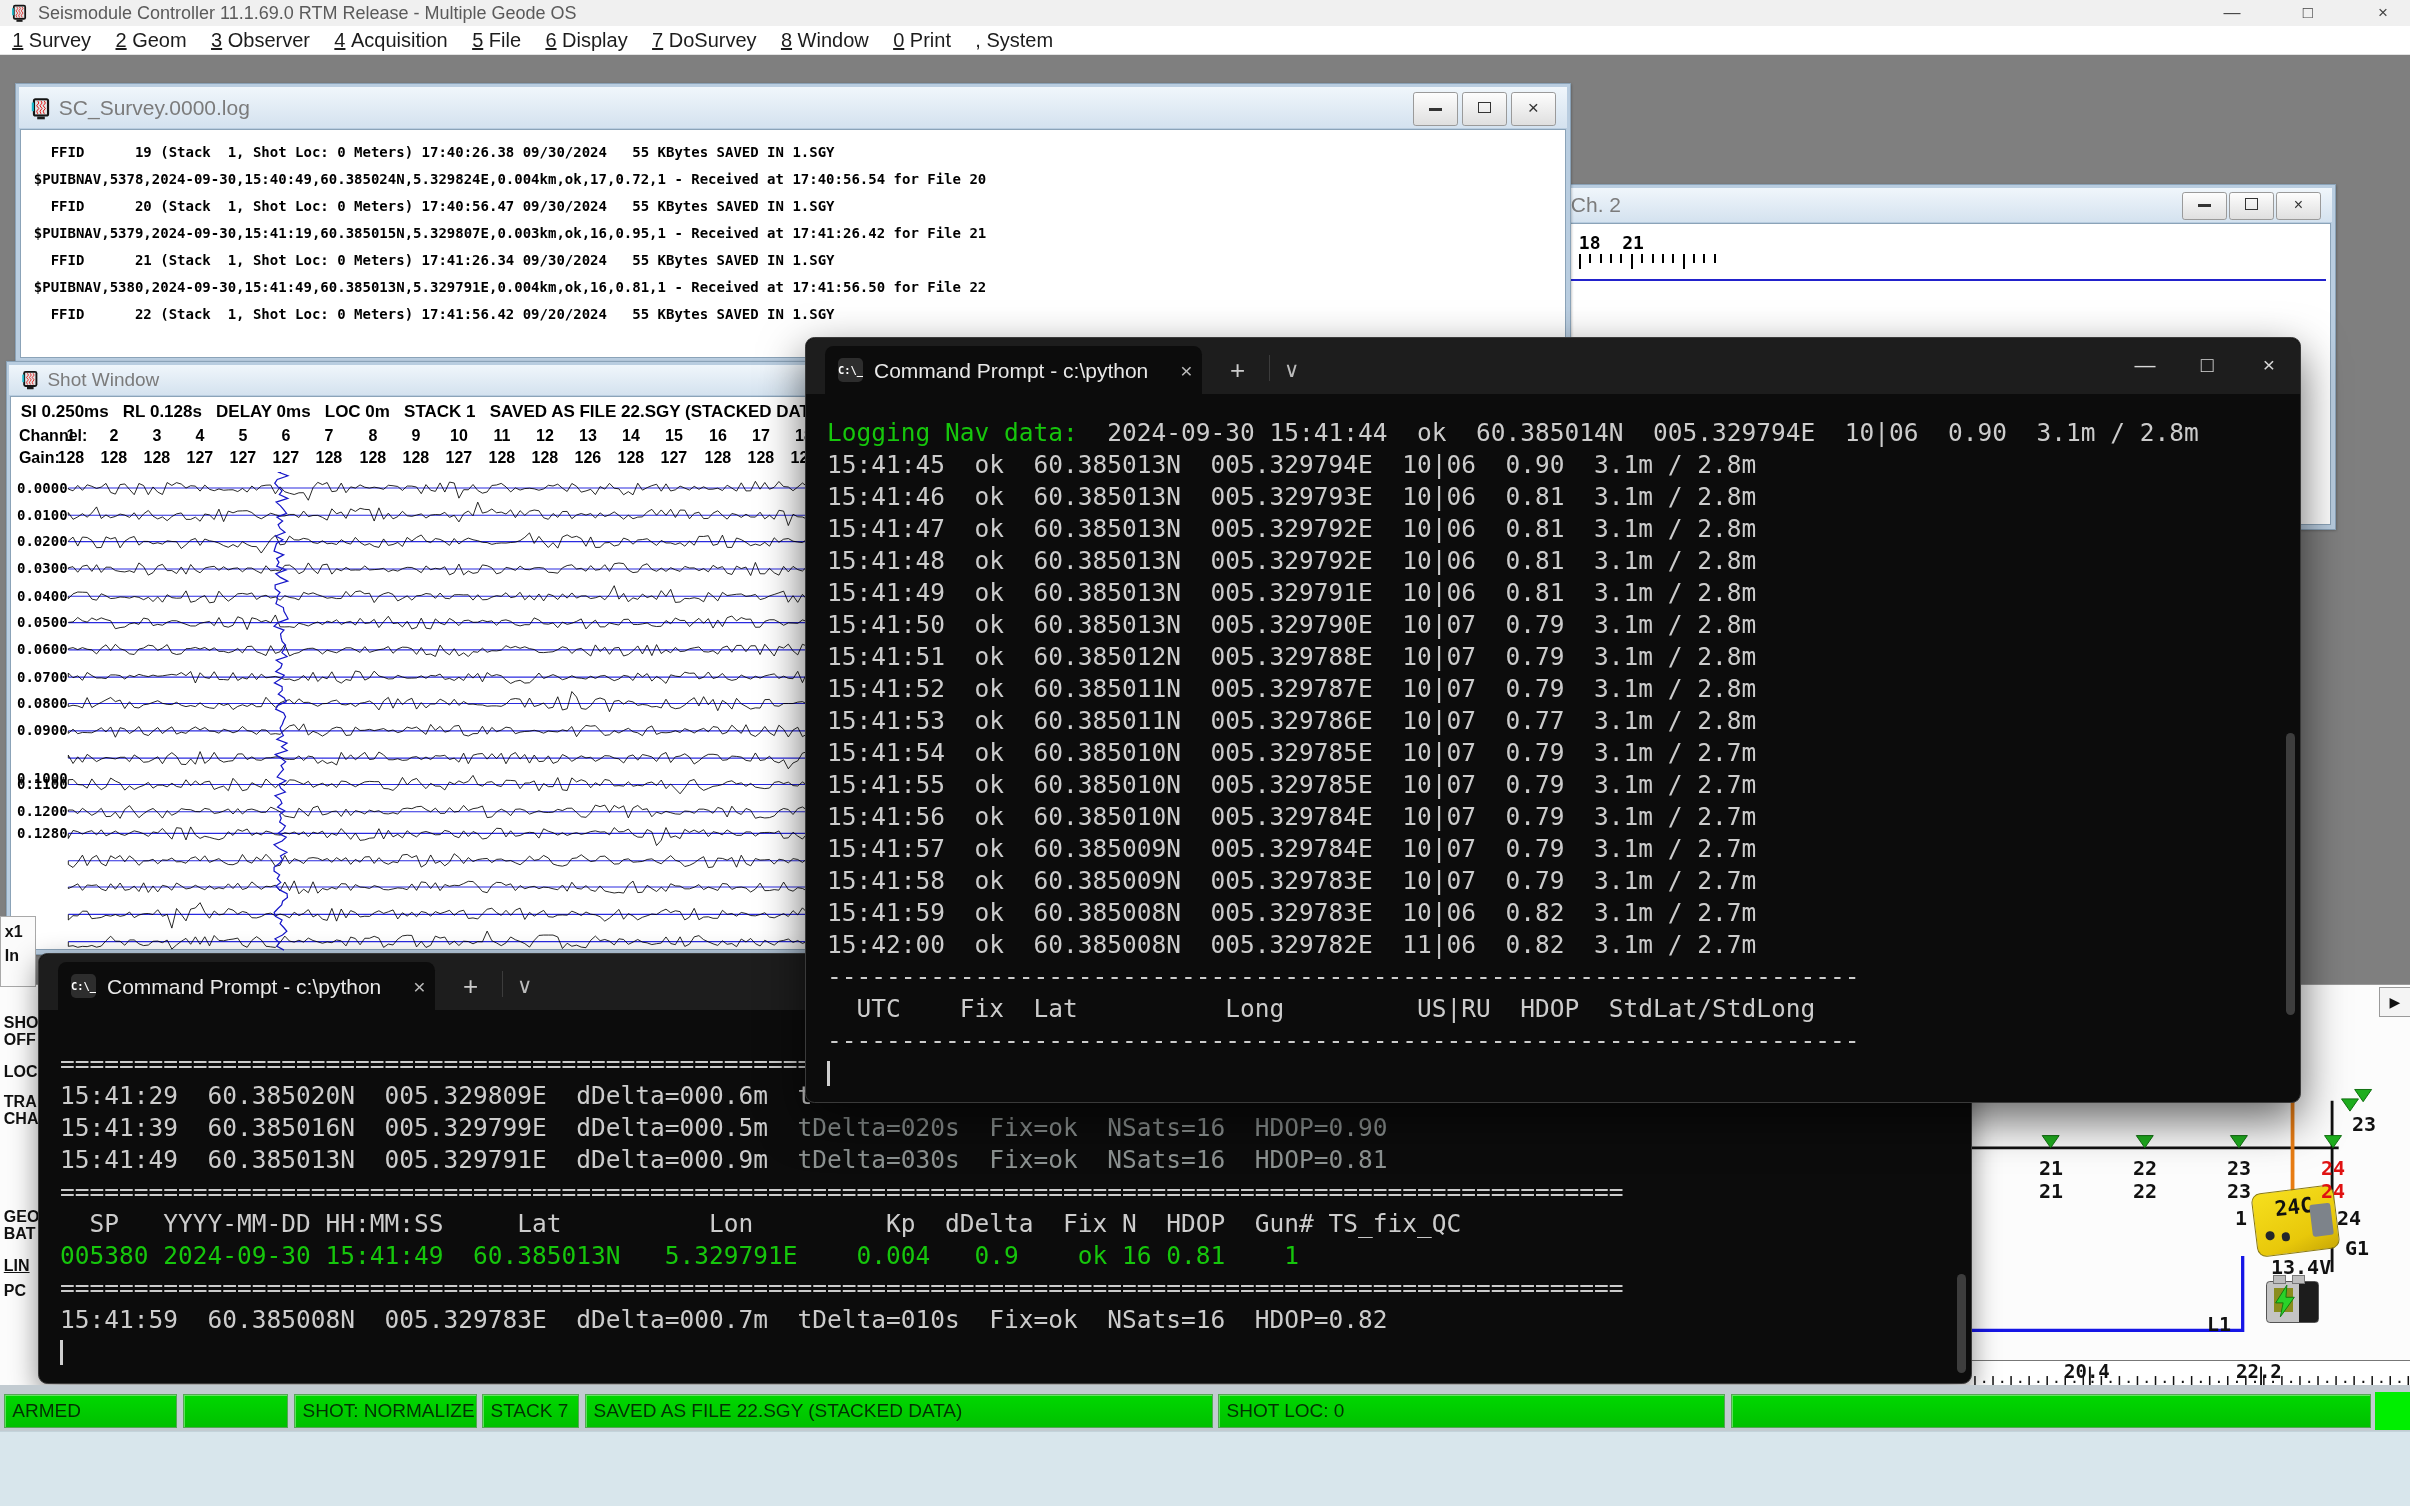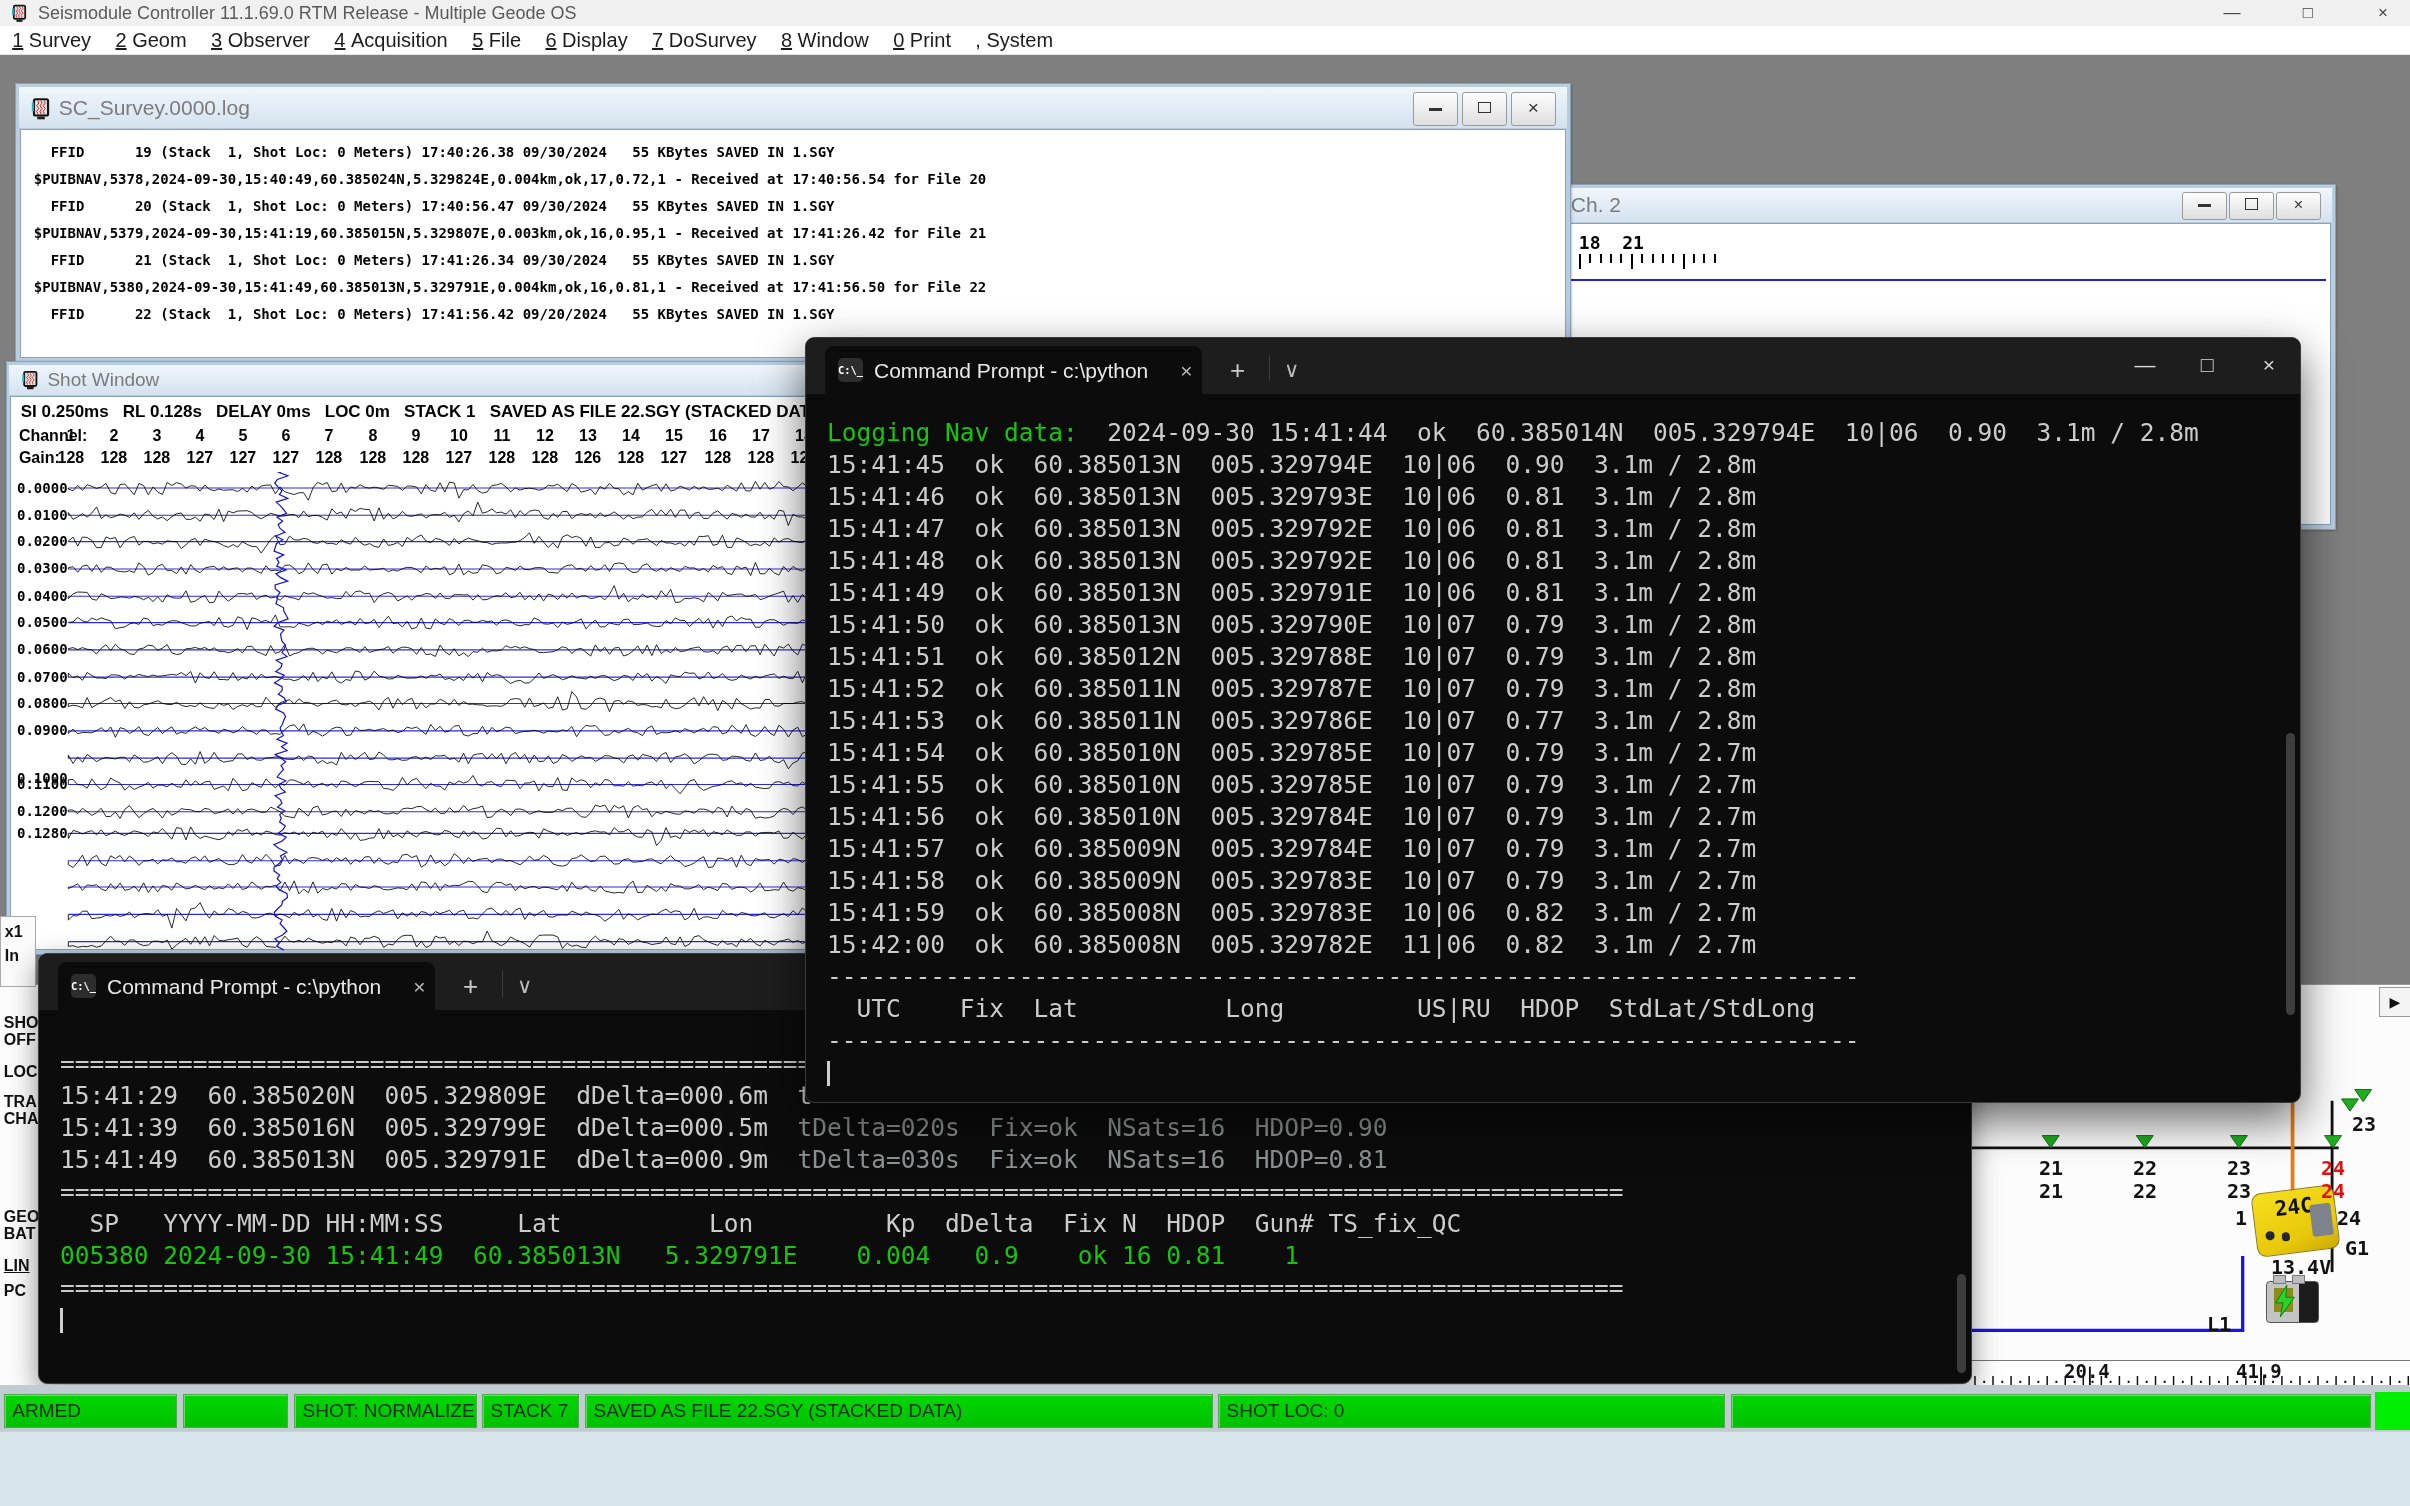--- a/index.html
+++ b/index.html
@@ -383,21 +383,21 @@
             <rect x="416.8" y="21" width="2" height="2.4" fill="#111"></rect>
             <rect x="426.4" y="16" width="1.6" height="10" fill="#111"></rect>
             <rect x="436" y="21" width="2" height="2.4" fill="#111"></rect>
             <rect x="445.59999999999997" y="16" width="1.6" height="10" fill="#111"></rect>
             <rect x="455.2" y="21" width="2" height="2.4" fill="#111"></rect>
             <rect x="464.79999999999995" y="16" width="1.6" height="10" fill="#111"></rect>
             <rect x="126" y="6" width="2" height="20" fill="#111"></rect>
             <rect x="308" y="6" width="2" height="20" fill="#111"></rect>
           </svg>
       <div class="rl" style="left: 94px;">20.4</div>
-          <div class="rl" style="left: 266px;">41.9</div>
+          <div class="rl" style="left: 266px;">22.2</div>
         </div>
     <div class="lbl" style="top: 29px;">SHO</div>
         <div class="lbl" style="top: 46px;">OFF</div>
         <div class="lbl" style="top: 78px;">LOC</div>
         <div class="lbl" style="top: 108px;">TRA</div>
         <div class="lbl" style="top: 125px;">CHA</div>
         <div class="lbl" style="top: 223px;">GEO</div>
         <div class="lbl" style="top: 240px;">BAT</div>
         <div class="lbl" style="top: 272px; text-decoration: underline;">LIN</div>
         <div class="lbl" style="top: 297px;">PC</div>
@@ -424,20 +424,21 @@
       </div>
       <div class="content" id="backcontent" style="padding-top: 38px;">
           <div class="trow">==========================================================================================================</div>
           <div class="trow">15:41:29  60.385020N  005.329809E  dDelta=000.6m  t</div>
           <div class="trow"><span>15:41:39  60.385016N  005.329799E  dDelta=000.5m  </span><span class="tdim">tDelta=020s  Fix=ok  NSats=16  HDOP=0.90</span></div>
           <div class="trow"><span>15:41:49  60.385013N  005.329791E  dDelta=000.9m  </span><span class="tdim">tDelta=030s  Fix=ok  NSats=16  HDOP=0.81</span></div>
           <div class="trow">==========================================================================================================</div>
           <div class="trow">  SP   YYYY-MM-DD HH:MM:SS     Lat          Lon         Kp  dDelta  Fix N  HDOP  Gun# TS_fix_QC</div>
           <div class="trow tgreen">005380 2024-09-30 15:41:49  60.385013N   5.329791E    0.004   0.9    ok 16 0.81    1</div>
           <div class="trow">==========================================================================================================</div>
+          <div class="trow">15:41:59  60.385008N  005.329783E  dDelta=000.7m  tDelta=010s  Fix=ok  NSats=16  HDOP=0.82</div>
           <div class="cursorbar"></div>
         </div>
       <div class="sb" style="top:320px;height:99px;"></div>
     </div>
 
     <div class="term" id="termfront" style="left:805px;top:282px;width:1494px;height:764px;z-index:6;box-shadow:0 17px 45px rgba(0,0,0,.6);">
       <div class="tbar">
         <div class="tab">
           <span class="ticon">C:\_</span>
           <span class="ttxt">Command Prompt - c:\python</span>

